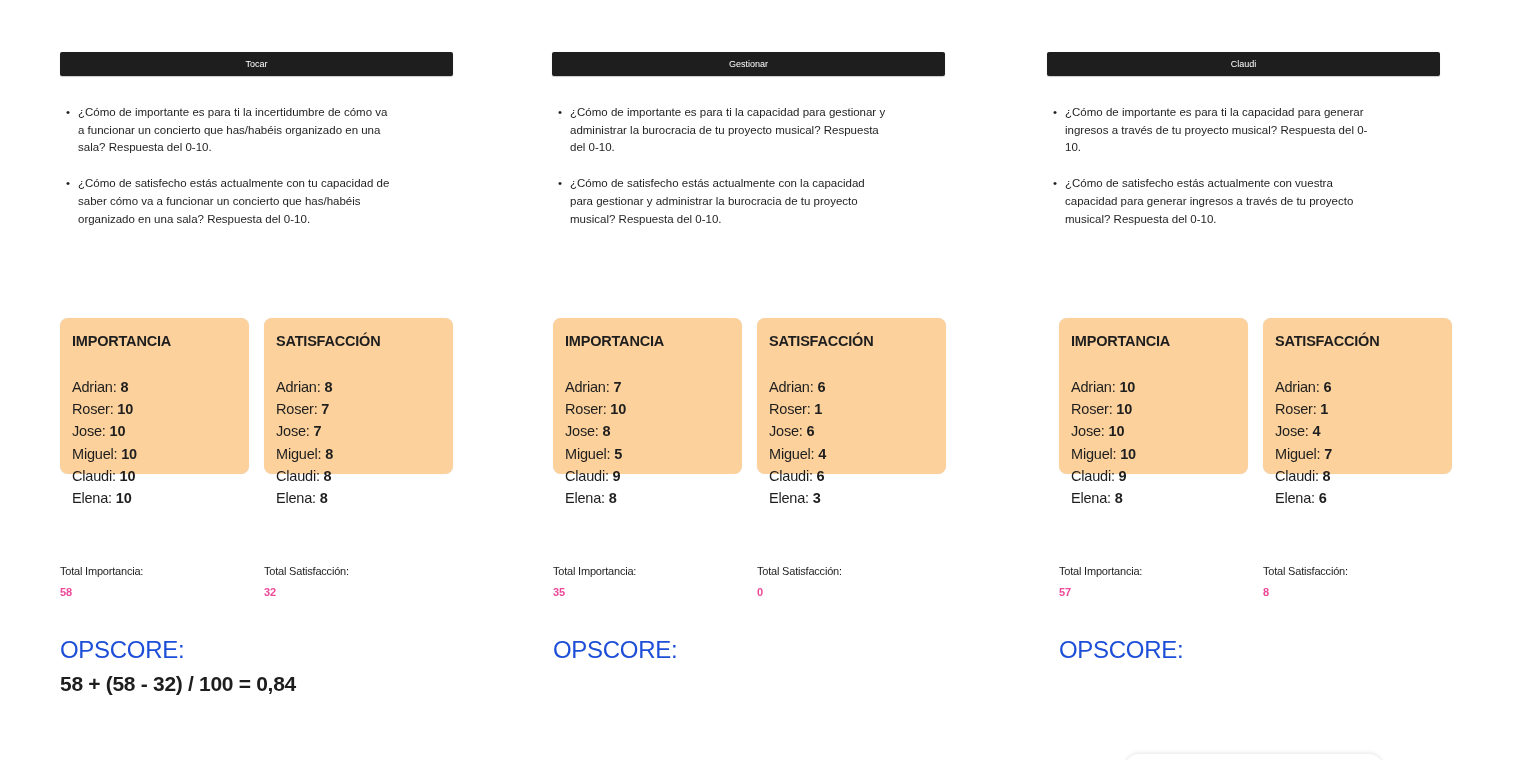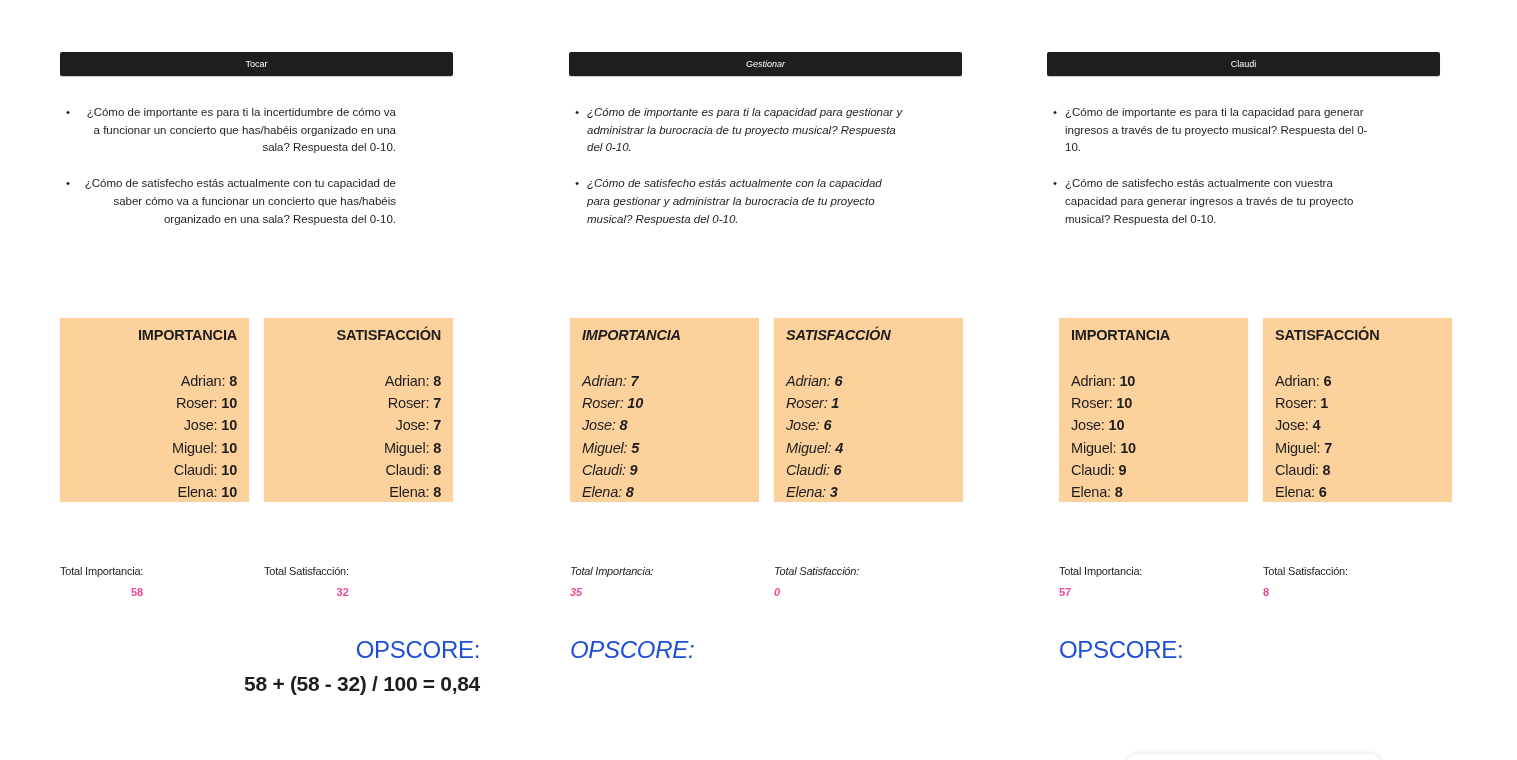--- a/index.html
+++ b/index.html
@@ -5,22 +5,22 @@
     * { box-sizing: border-box; margin: 0; padding: 0; }
     html, body {
       width: 1517px; height: 760px; overflow: hidden;
       background: #ffffff;
       font-family: "Liberation Sans", "DejaVu Sans", sans-serif;
       color: #1e1e1e;
     }
     .canvas { position: relative; width: 1517px; height: 760px; }
 
     .column { position: absolute; top: 0; width: 400px; height: 760px; }
-    .col-0 { left: 60px; text-align: right; }
-    .col-1 { left: 569px; font-style: italic; }
+    .col-0 { left: 60px; }
+    .col-1 { left: 552px; }
     .col-2 { left: 1047px; }
 
     .header-bar {
       position: absolute; top: 52px; left: 0;
       width: 393px; height: 24px;
       background: #1e1e1e;
       border-radius: 2px;
       color: #ffffff;
       font-size: 9px;
       display: flex; align-items: center; justify-content: center;
@@ -43,25 +43,25 @@
     }
     .questions li .bullet {
       position: absolute; left: 0; top: 0;
     }
 
     .cards { position: absolute; top: 318px; left: 0; width: 400px; height: 201px; }
     .col-2 .cards { left: 12px; }
     .col-1 .cards { left: 1px; }
     .card {
       position: absolute; top: 0;
-      width: 189px; height: 184px;
+      width: 189px; height: 156px;
       background: #fcd19c;
-      border-radius: 0;
+      border-radius: 8px;
       box-shadow: 0 0 1px rgba(0,0,0,0.12);
-      padding: 8px 12px;
+      padding: 14px 12px;
     }
     .card.imp { left: 0; }
     .card.sat { left: 204px; }
     .card-title {
       font-size: 14.5px; font-weight: bold;
       letter-spacing: -0.2px;
       color: #1e1e1e;
       height: 44px;
       padding-top: 1px;
     }

